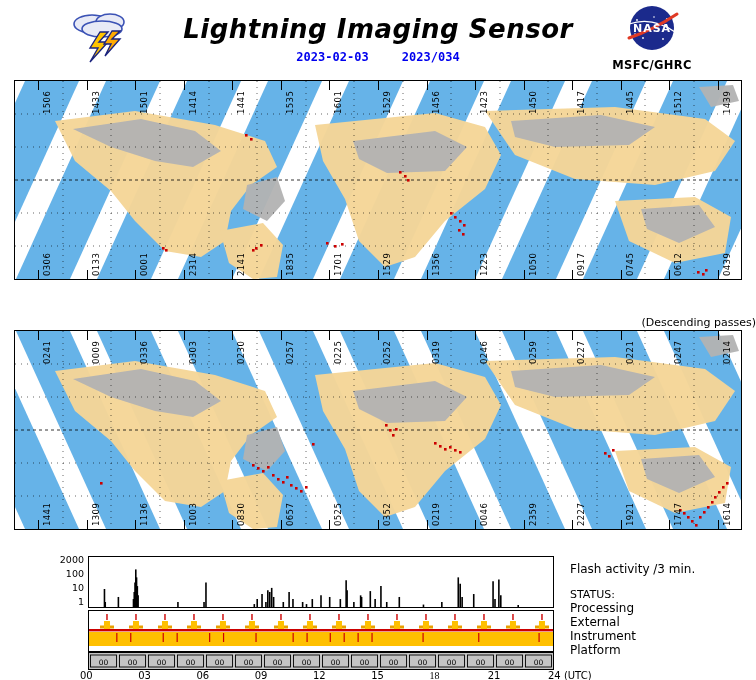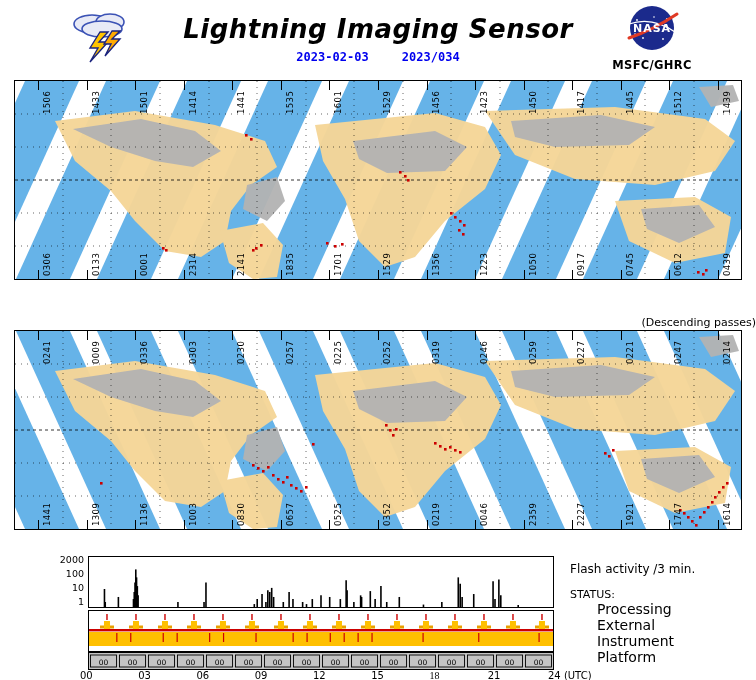--- a/index.html
+++ b/index.html
@@ -53,21 +53,21 @@
   #hour-frame{position:absolute;left:88px;top:106px;width:466px;height:18px;border:1px solid #000;
               box-sizing:border-box;background:#c4c4c4;}
   #hour-frame svg{display:block;width:464px;height:16px;}
 
   #xaxis{position:absolute;left:88px;top:124px;width:600px;height:14px;}
   .xlab{position:absolute;font-family:"DejaVu Sans",sans-serif;font-size:10px;color:#000;}
 
   #legend{position:absolute;left:570px;top:16px;width:186px;}
   #legend .l1{font-size:12px;color:#000;}
   #legend .l2{font-size:11px;color:#000;margin-top:12px;}
-  #legend .li{font-size:14px;color:#000;margin-left:27px;}
+  #legend .li{font-size:12px;color:#000;margin-left:0;}
 </style>
 </head>
 <body>
 
 <div id="header">
 
   <div id="storm-logo">
     <svg viewBox="0 0 90 56" width="90" height="56">
       <g>
         <ellipse cx="32" cy="16" rx="18" ry="9" fill="#e8eaf6" stroke="#3b52b5" stroke-width="1.6"></ellipse>

